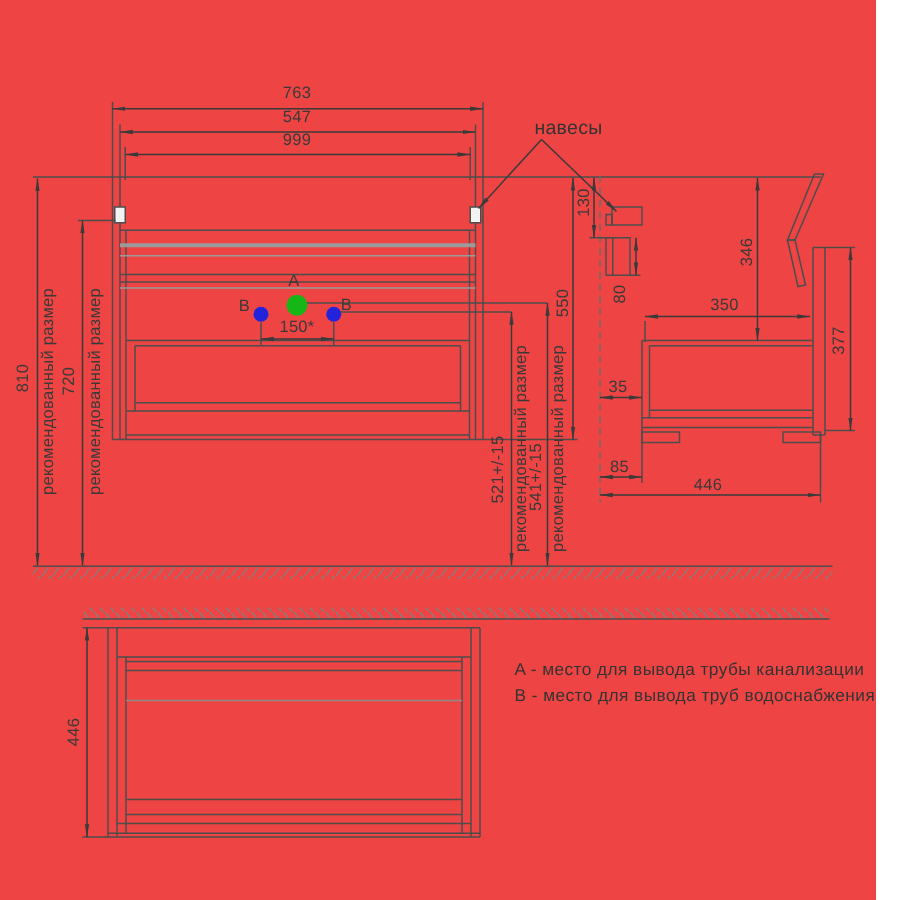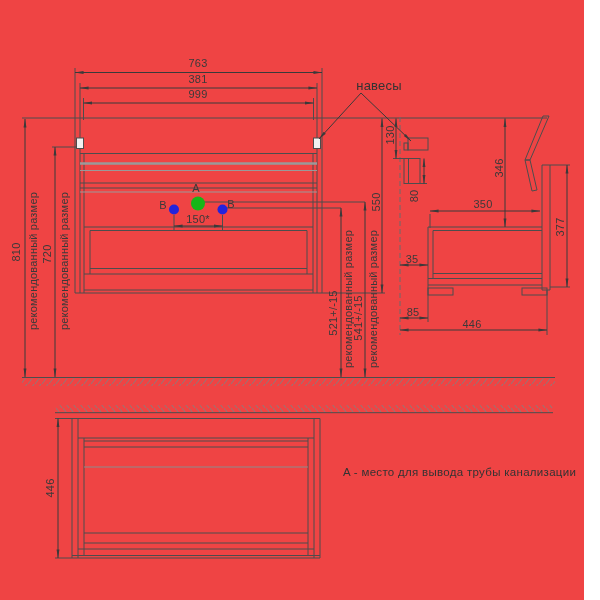--- a/index.html
+++ b/index.html
@@ -8,21 +8,21 @@
     font-family:"Liberation Sans", sans-serif;
   }
   #draw{position:absolute;left:0;top:0;}
   .lbl{
     position:absolute;font-size:11px;color:#3a3a3a;white-space:nowrap;
     transform:translate(-50%,-50%);letter-spacing:0.2px;line-height:1;
   }
   .vert{transform:translate(-50%,-50%) rotate(-90deg);}
   .legend{
     position:absolute;font-size:11.5px;color:#333;white-space:nowrap;
-    transform:translate(0,-50%);letter-spacing:0.3px;margin-top:25px;
+    transform:translate(0,-50%);letter-spacing:0.3px;
   }
   .callout{font-size:13px;color:#333;}
 </style>
 </head>
 <body>
 
 <div id="canvas">
 
 <svg id="draw" width="600" height="600" viewBox="0 0 600 600">
   <defs>
@@ -176,21 +176,21 @@
     <line x1="58" y1="418.5" x2="58" y2="558"></line>
   </g>
 
   <g stroke="#3a3a3a" stroke-width="1" marker-end="url(#arr)">
     <line x1="361" y1="93" x2="319" y2="139"></line>
     <line x1="361" y1="93" x2="411" y2="141"></line>
   </g>
 </svg>
 
 <div class="lbl" style="left:198px;top:63px">763</div>
-<div class="lbl" style="left:198px;top:79px">381</div>
+<div class="lbl" style="left:198px;top:79px">547</div>
 <div class="lbl" style="left:198px;top:94px">999</div>
 
 <div class="lbl vert" style="left:16px;top:252px">810</div>
 <div class="lbl vert" style="left:33px;top:261px">рекомендованный размер</div>
 <div class="lbl vert" style="left:47px;top:254px">720</div>
 <div class="lbl vert" style="left:64px;top:261px">рекомендованный размер</div>
 
 <div class="lbl callout" style="left:379px;top:85px">навесы</div>
 
 <div class="lbl" style="left:196px;top:188px">A</div>
@@ -209,14 +209,15 @@
 <div class="lbl vert" style="left:499px;top:168px">346</div>
 <div class="lbl" style="left:483px;top:204px">350</div>
 <div class="lbl vert" style="left:560px;top:227px">377</div>
 <div class="lbl" style="left:412px;top:259px">35</div>
 <div class="lbl" style="left:413px;top:312px">85</div>
 <div class="lbl" style="left:472px;top:324px">446</div>
 
 <div class="lbl vert" style="left:50px;top:488px">446</div>
 
 <div class="legend" style="left:343px;top:447px">A - место для вывода трубы канализации</div>
+<div class="legend" style="left:343px;top:464px">B - место для вывода труб водоснабжения</div>
 
 </div>
 
 </body></html>

